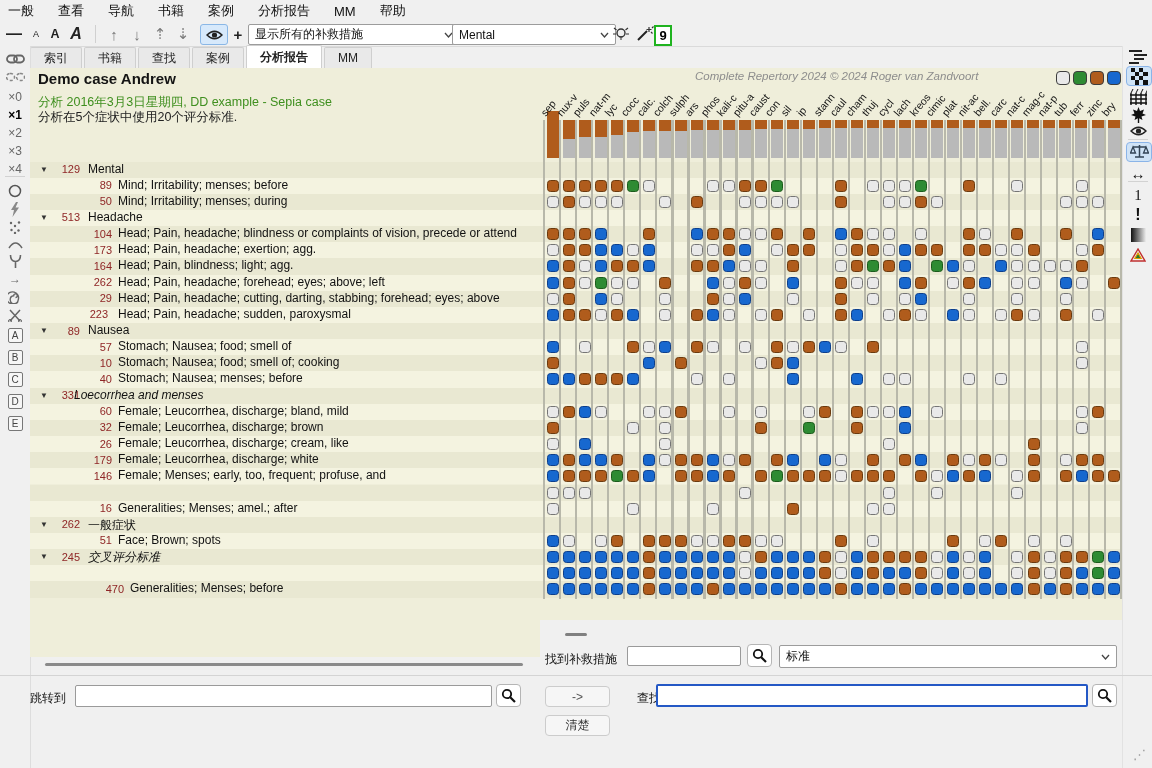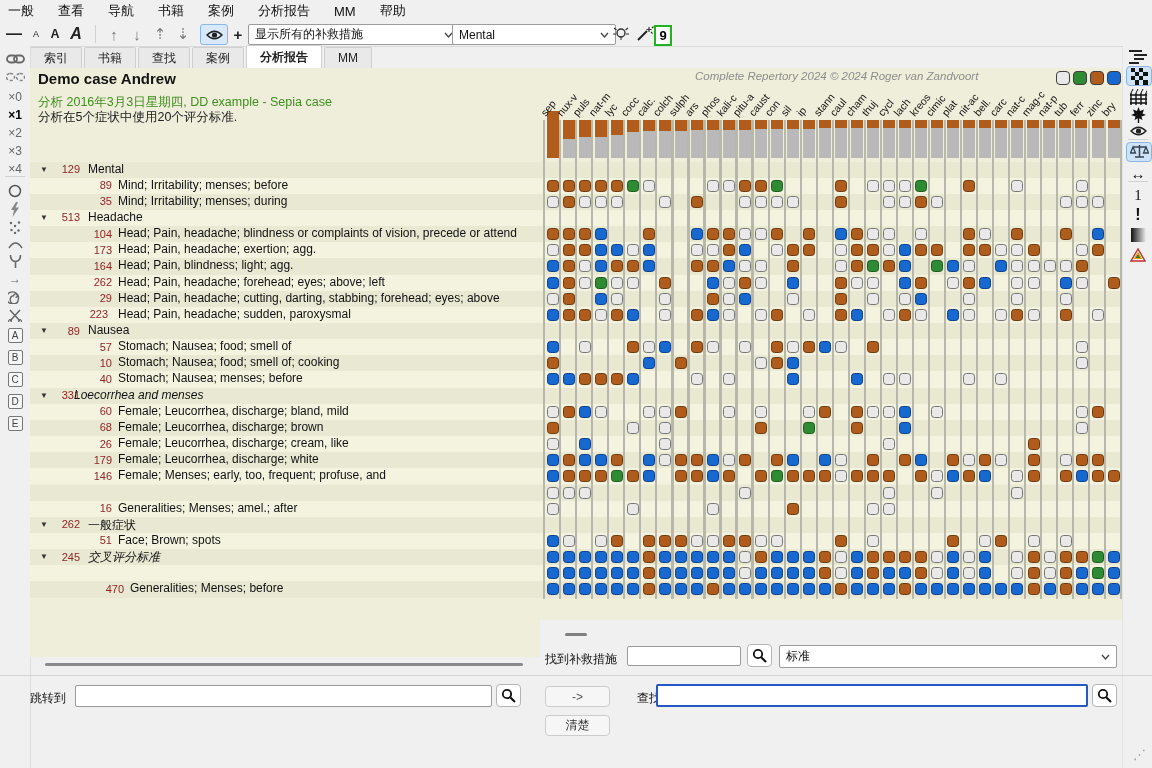--- a/index.html
+++ b/index.html
@@ -534,21 +534,21 @@
     <div class="dot" style="left: 771.02px; top: 179.65px; background: rgb(46, 139, 51); border: 1.4px solid rgb(28, 92, 28);"></div>
     <div class="dot" style="left: 835.14px; top: 179.65px; background: rgb(176, 92, 28); border: 1.4px solid rgb(107, 58, 14);"></div>
     <div class="dot" style="left: 867.2px; top: 179.65px; background: rgb(233, 233, 233); border: 1.4px solid rgb(117, 117, 117);"></div>
     <div class="dot" style="left: 883.23px; top: 179.65px; background: rgb(233, 233, 233); border: 1.4px solid rgb(117, 117, 117);"></div>
     <div class="dot" style="left: 899.26px; top: 179.65px; background: rgb(233, 233, 233); border: 1.4px solid rgb(117, 117, 117);"></div>
     <div class="dot" style="left: 915.29px; top: 179.65px; background: rgb(46, 139, 51); border: 1.4px solid rgb(28, 92, 28);"></div>
     <div class="dot" style="left: 963.38px; top: 179.65px; background: rgb(176, 92, 28); border: 1.4px solid rgb(107, 58, 14);"></div>
     <div class="dot" style="left: 1011.47px; top: 179.65px; background: rgb(233, 233, 233); border: 1.4px solid rgb(117, 117, 117);"></div>
     <div class="dot" style="left: 1075.59px; top: 179.65px; background: rgb(233, 233, 233); border: 1.4px solid rgb(117, 117, 117);"></div>
     <div class="rowlab" style="top: 193.8px; height: 16.15px;">
-      <span class="cnt" style="left:42px;">35</span>
+      <span class="cnt" style="left:42px;">50</span>
       <span class="lab" style="left:88px;">Mind; Irritability; menses; during</span>
     </div>
     <div class="dot" style="left: 546.6px; top: 195.8px; background: rgb(233, 233, 233); border: 1.4px solid rgb(117, 117, 117);"></div>
     <div class="dot" style="left: 562.63px; top: 195.8px; background: rgb(176, 92, 28); border: 1.4px solid rgb(107, 58, 14);"></div>
     <div class="dot" style="left: 578.66px; top: 195.8px; background: rgb(233, 233, 233); border: 1.4px solid rgb(117, 117, 117);"></div>
     <div class="dot" style="left: 594.69px; top: 195.8px; background: rgb(233, 233, 233); border: 1.4px solid rgb(117, 117, 117);"></div>
     <div class="dot" style="left: 610.72px; top: 195.8px; background: rgb(233, 233, 233); border: 1.4px solid rgb(117, 117, 117);"></div>
     <div class="dot" style="left: 658.81px; top: 195.8px; background: rgb(233, 233, 233); border: 1.4px solid rgb(117, 117, 117);"></div>
     <div class="dot" style="left: 690.87px; top: 195.8px; background: rgb(176, 92, 28); border: 1.4px solid rgb(107, 58, 14);"></div>
     <div class="dot" style="left: 738.96px; top: 195.8px; background: rgb(233, 233, 233); border: 1.4px solid rgb(117, 117, 117);"></div>
@@ -809,21 +809,21 @@
     <div class="dot" style="left: 803.08px; top: 405.75px; background: rgb(233, 233, 233); border: 1.4px solid rgb(117, 117, 117);"></div>
     <div class="dot" style="left: 819.11px; top: 405.75px; background: rgb(176, 92, 28); border: 1.4px solid rgb(107, 58, 14);"></div>
     <div class="dot" style="left: 851.17px; top: 405.75px; background: rgb(176, 92, 28); border: 1.4px solid rgb(107, 58, 14);"></div>
     <div class="dot" style="left: 867.2px; top: 405.75px; background: rgb(233, 233, 233); border: 1.4px solid rgb(117, 117, 117);"></div>
     <div class="dot" style="left: 883.23px; top: 405.75px; background: rgb(233, 233, 233); border: 1.4px solid rgb(117, 117, 117);"></div>
     <div class="dot" style="left: 899.26px; top: 405.75px; background: rgb(23, 104, 207); border: 1.4px solid rgb(13, 63, 140);"></div>
     <div class="dot" style="left: 931.32px; top: 405.75px; background: rgb(233, 233, 233); border: 1.4px solid rgb(117, 117, 117);"></div>
     <div class="dot" style="left: 1075.59px; top: 405.75px; background: rgb(233, 233, 233); border: 1.4px solid rgb(117, 117, 117);"></div>
     <div class="dot" style="left: 1091.62px; top: 405.75px; background: rgb(176, 92, 28); border: 1.4px solid rgb(107, 58, 14);"></div>
     <div class="rowlab" style="top: 419.9px; height: 16.15px;">
-      <span class="cnt" style="left:42px;">68</span>
+      <span class="cnt" style="left:42px;">32</span>
       <span class="lab" style="left:88px;">Female; Leucorrhea, discharge; brown</span>
     </div>
     <div class="dot" style="left: 546.6px; top: 421.9px; background: rgb(176, 92, 28); border: 1.4px solid rgb(107, 58, 14);"></div>
     <div class="dot" style="left: 626.75px; top: 421.9px; background: rgb(233, 233, 233); border: 1.4px solid rgb(117, 117, 117);"></div>
     <div class="dot" style="left: 658.81px; top: 421.9px; background: rgb(233, 233, 233); border: 1.4px solid rgb(117, 117, 117);"></div>
     <div class="dot" style="left: 754.99px; top: 421.9px; background: rgb(176, 92, 28); border: 1.4px solid rgb(107, 58, 14);"></div>
     <div class="dot" style="left: 803.08px; top: 421.9px; background: rgb(46, 139, 51); border: 1.4px solid rgb(28, 92, 28);"></div>
     <div class="dot" style="left: 851.17px; top: 421.9px; background: rgb(176, 92, 28); border: 1.4px solid rgb(107, 58, 14);"></div>
     <div class="dot" style="left: 899.26px; top: 421.9px; background: rgb(23, 104, 207); border: 1.4px solid rgb(13, 63, 140);"></div>
     <div class="dot" style="left: 1075.59px; top: 421.9px; background: rgb(233, 233, 233); border: 1.4px solid rgb(117, 117, 117);"></div>

